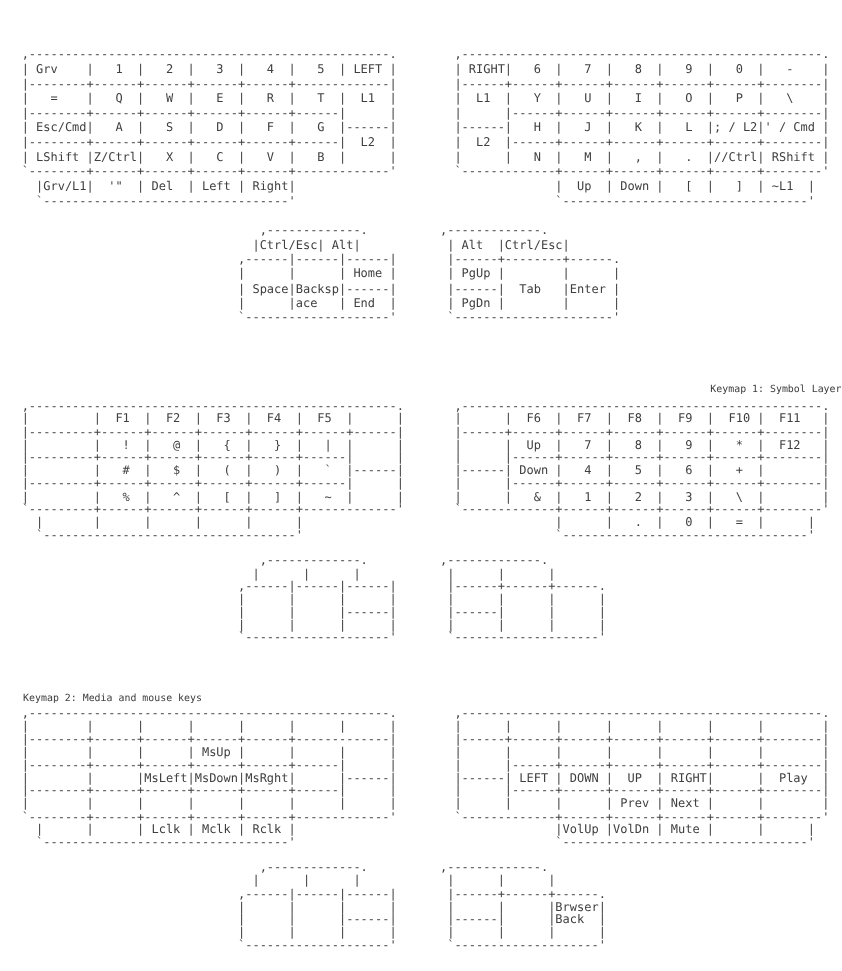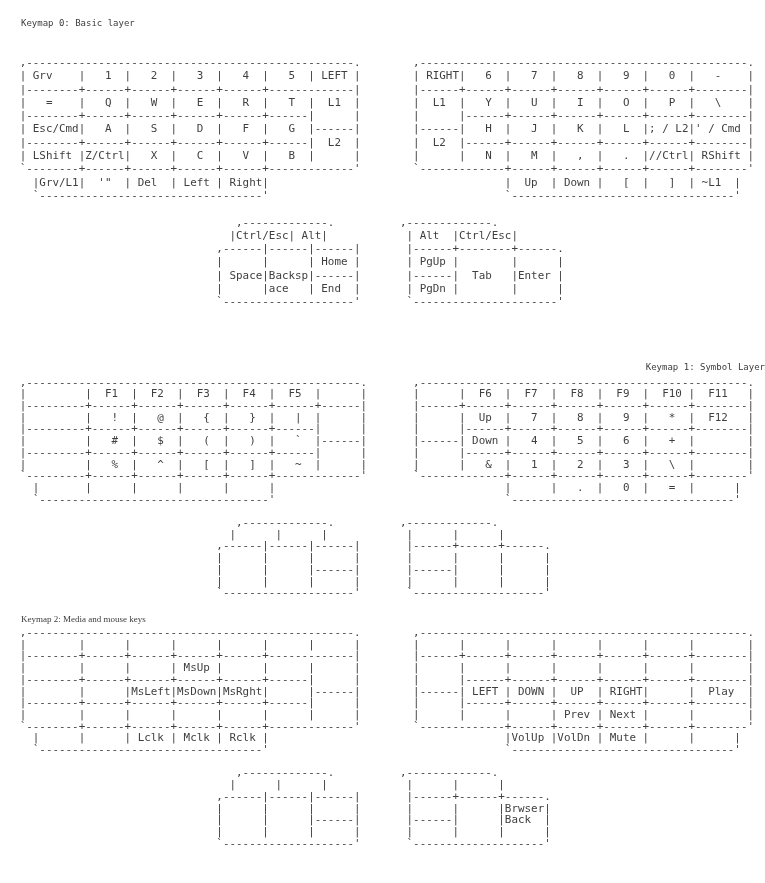--- a/index.html
+++ b/index.html
@@ -23,30 +23,29 @@
     font-family: "DejaVu Sans Mono", monospace;
     font-size: 10.9px;
     color: #3f3f3f;
     margin: 0;
     padding: 0;
     white-space: pre;
   }
   #art0 { line-height: 13.3px; margin-top: 26px; }
   #title1 { margin-top: 52px; text-align: right; }
   #art1 { line-height: 11.7px; margin-top: 3px; }
-  #title2 { margin-top: 14px; font-family: Liberation Serif, serif; }
+  #title2 { margin-top: 43px; }
   #art2 { line-height: 11.7px; margin-top: 1px; }
 </style>
 </head>
 <body>
 
 <div class="page">
 
   <div class="section">
-    <div class="km-title" id="title0">Keymap 0: Basic layer</div>
     <pre class="art" id="art0">   ,--------------------------------------------------.        ,--------------------------------------------------.
    | Grv    |   1  |   2  |   3  |   4  |   5  | LEFT |        | RIGHT|   6  |   7  |   8  |   9  |   0  |   -    |
    |--------+------+------+------+------+-------------|        |------+------+------+------+------+------+--------|
    |   =    |   Q  |   W  |   E  |   R  |   T  |  L1  |        |  L1  |   Y  |   U  |   I  |   O  |   P  |   \    |
    |--------+------+------+------+------+------|      |        |      |------+------+------+------+------+--------|
    | Esc/Cmd|   A  |   S  |   D  |   F  |   G  |------|        |------|   H  |   J  |   K  |   L  |; / L2|' / Cmd |
    |--------+------+------+------+------+------|  L2  |        |  L2  |------+------+------+------+------+--------|
    | LShift |Z/Ctrl|   X  |   C  |   V  |   B  |      |        |      |   N  |   M  |   ,  |   .  |//Ctrl| RShift |
    `--------+------+------+------+------+-------------'        `-------------+------+------+------+------+--------'
      |Grv/L1|  '"  | Del  | Left | Right|                                    |  Up  | Down |   [  |   ]  | ~L1  |

